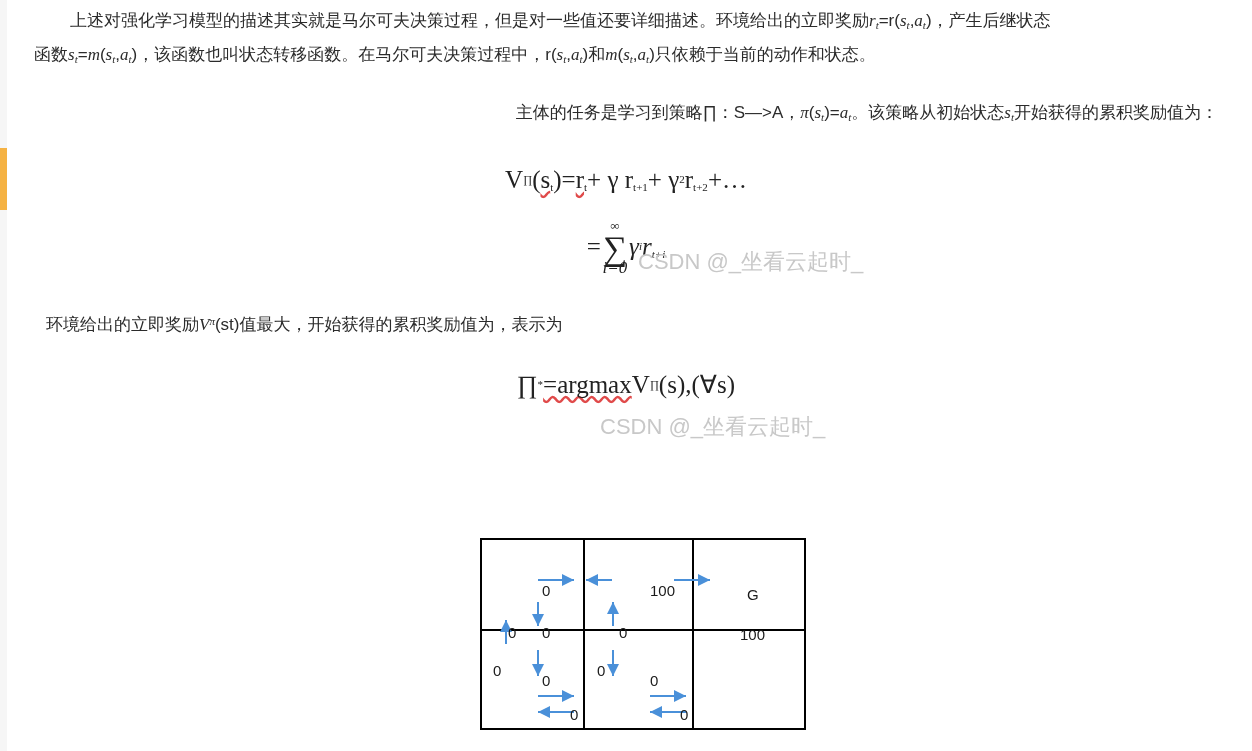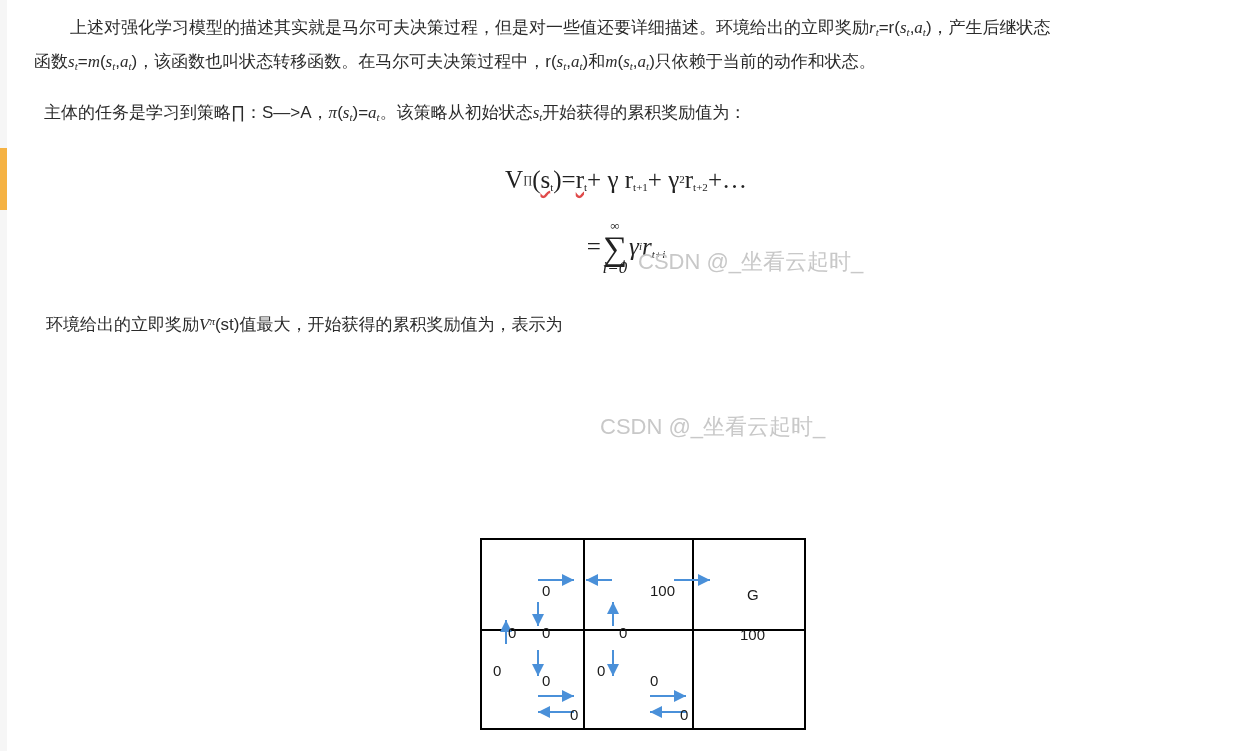--- a/index.html
+++ b/index.html
@@ -43,22 +43,22 @@
     height: 751px;
   }
 
   p.para {
     margin: 0;
     font-size: 17px;
     line-height: 30px;
     color: #2b2b2b;
   }
 
-  .p1 { position: absolute; left: 34px; top: 13px; width: 1180px; text-indent: 36px; }
-  .p2 { position: absolute; left: 44px; top: 98px; width: 1160px; }
+  .p1 { position: absolute; left: 34px; top: 6px; width: 1180px; text-indent: 36px; }
+  .p2 { position: absolute; left: 58px; top: 98px; width: 1160px; text-align: right; }
   .p3 { position: absolute; left: 46px; top: 306px; width: 1160px; }
   .p4 { position: absolute; left: 36px; top: 468px; width: 1180px; }
 
   .mi { font-family: "Liberation Serif", serif; font-style: italic; }
   sub { font-size: 11px; vertical-align: -3px; }
   sup { font-size: 11px; vertical-align: 5px; }
 
   
   .eq1 {
     position: absolute;
@@ -191,20 +191,23 @@
   <div class="eq2">
     <span>=</span><span class="sigma-wrap"><span class="top">∞</span><span class="big">∑</span><span class="bot">i=0</span></span><span class="mi">γ</span><sup class="mi">i</sup><span class="mi">r</span><sub class="mi">t+i</sub>
   </div>
 
   <div class="wm wm1">CSDN @_坐看云起时_</div>
 
   <p class="para p3">
     <span>环境给出的立即奖励</span><span class="mi">V</span><sup class="mi">π</sup><span>(st)值最大，开始获得的累积奖励值为，表示为</span>
   </p>
 
+  <div class="eq3">
+    <span>∏</span><sup>*</sup><span class="sq">=argmax</span><span>V</span><sup>∏</sup><span>(s),(∀s)</span>
+  </div>
 
   <div class="wm wm2">CSDN @_坐看云起时_</div>
 
 
   <div class="diagram">
     <div class="vline v1"></div>
     <div class="vline v2"></div>
     <div class="hline h1"></div>
 
     <svg class="arrows" viewBox="0 0 326 192">

